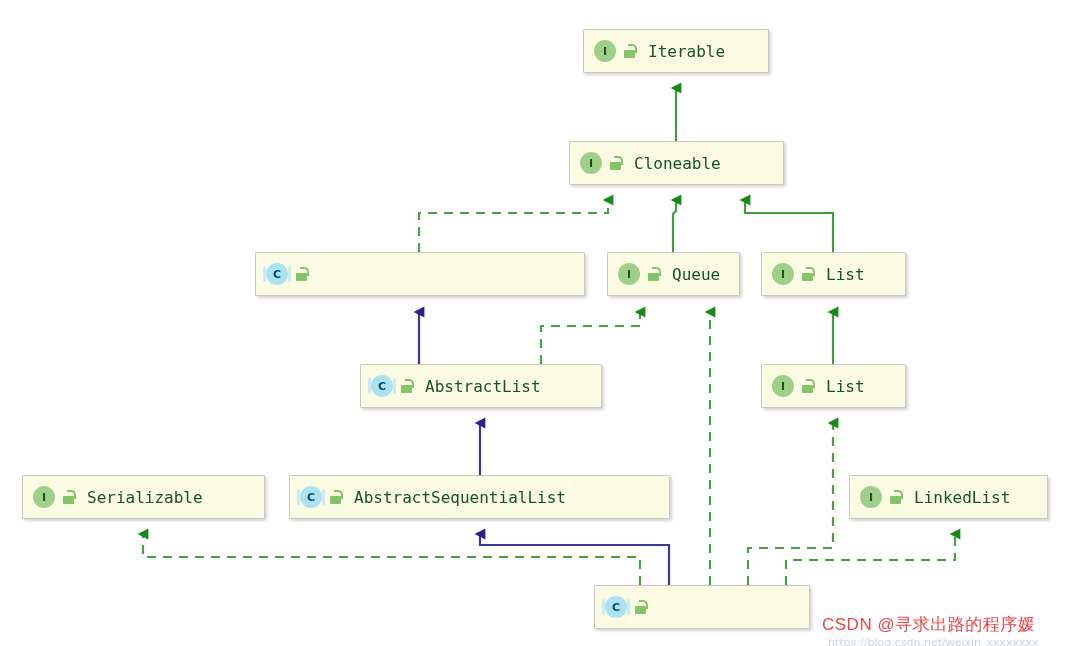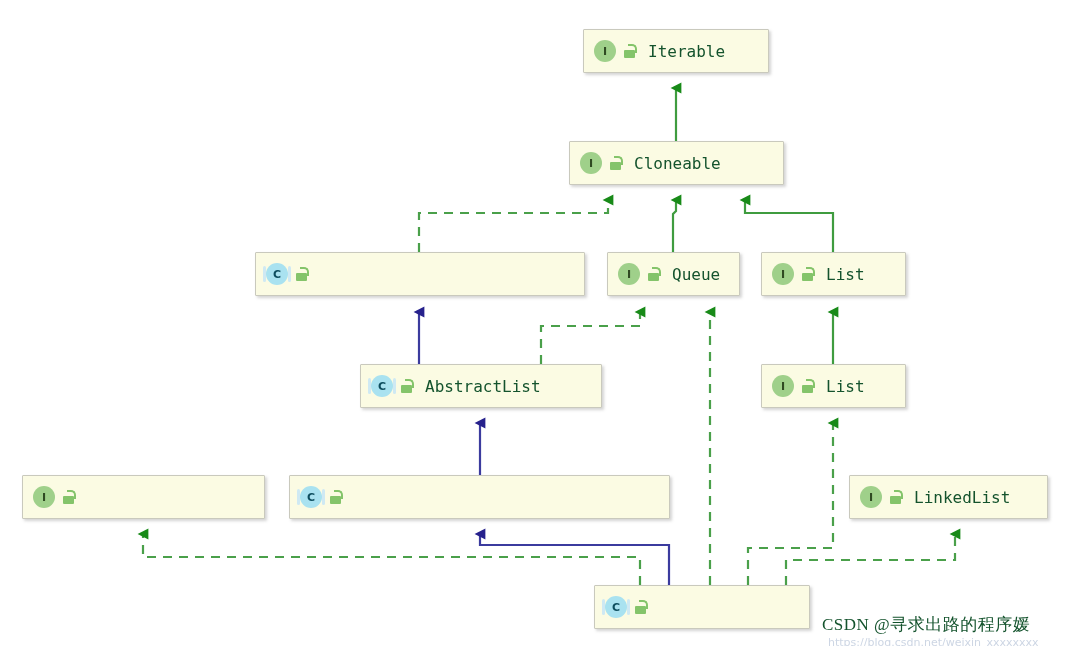--- a/index.html
+++ b/index.html
@@ -107,23 +107,23 @@
   .node .label {
     margin-left: 12px;
     font-family: "DejaVu Sans Mono", monospace;
     font-size: 16px;
     color: #14532d;
     white-space: nowrap;
     letter-spacing: 0px;
   }
   .watermark {
     position: absolute;
-    font-family: Liberation Serif, serif;
+    font-family: Liberation Sans, sans-serif;
     font-size: 17px;
-    color: #14532d;
+    color: #ef4444;
     white-space: nowrap;
     z-index: 9;
     letter-spacing: 0.5px;
   }
   .watermark2 {
     position: absolute;
     font-family: "DejaVu Sans", sans-serif;
     font-size: 11px;
     color: #cdd6e4;
     white-space: nowrap;
@@ -252,30 +252,32 @@
   </div>
 
   <div class="node" style="left:22px; top:475px; width:243px;">
     <span class="icons">
       <span class="badge iface">I</span>
       <span class="lock">
         <span class="shackle"></span>
           <span class="body"></span>
       </span>
     </span>
+    <span class="label">Serializable</span>
   </div>
 
   <div class="node" style="left:289px; top:475px; width:381px;">
     <span class="icons">
       <span class="badge cls">C</span>
       <span class="lock">
         <span class="shackle"></span>
           <span class="body"></span>
       </span>
     </span>
+    <span class="label">AbstractSequentialList</span>
   </div>
 
   <div class="node" style="left:849px; top:475px; width:199px;">
     <span class="icons">
       <span class="badge iface">I</span>
       <span class="lock">
         <span class="shackle"></span>
           <span class="body"></span>
       </span>
     </span>

